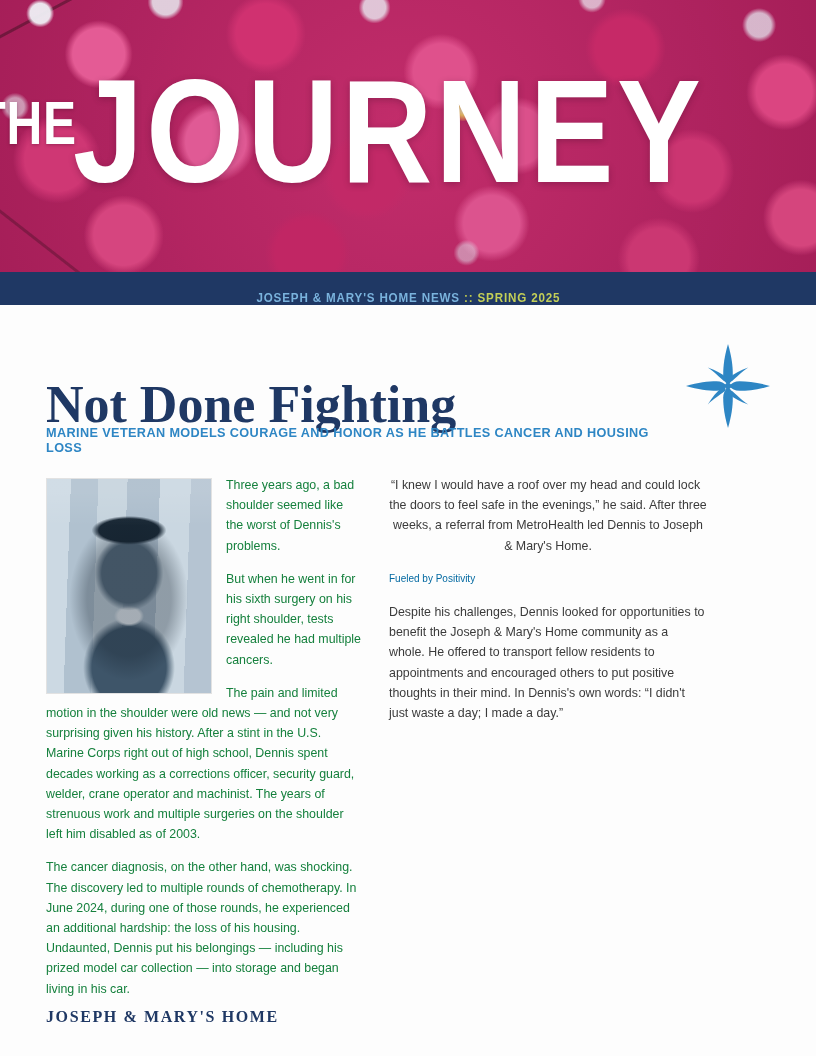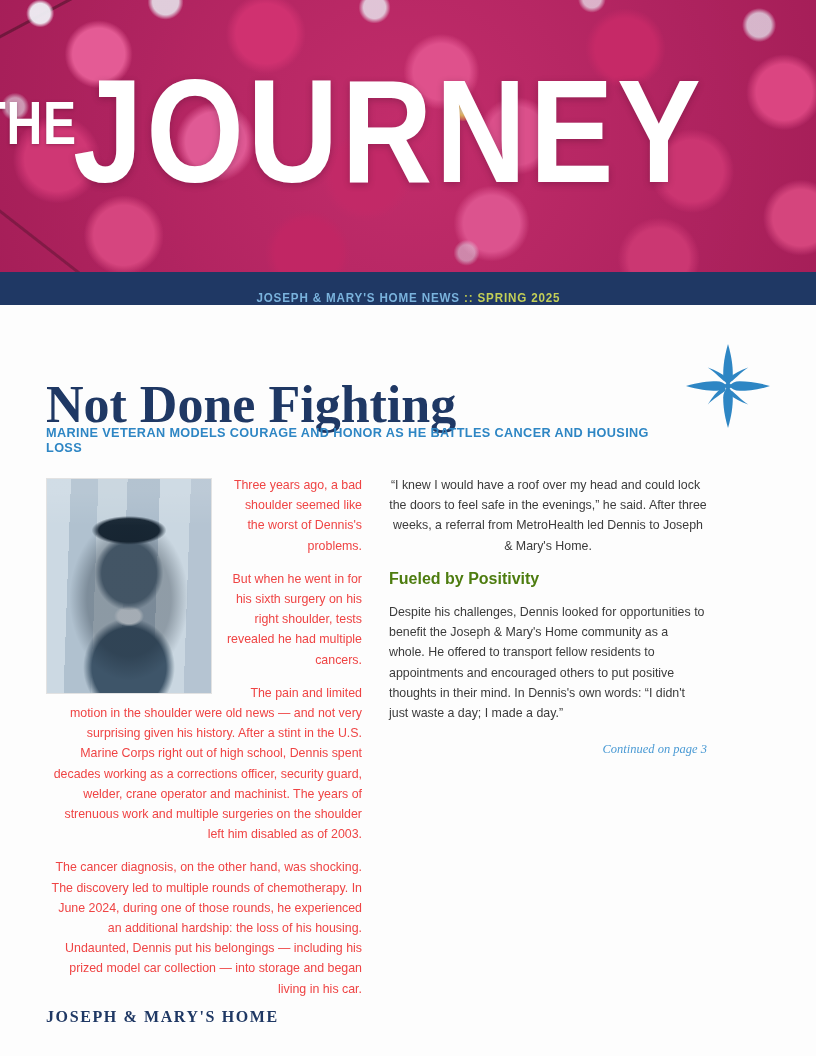--- a/index.html
+++ b/index.html
@@ -155,22 +155,22 @@
     width: 88px; height: 88px;
   }
 
   
   .col-left {
     position: absolute;
     left: 46px; top: 170px;
     width: 316px;
     font-size: 12.4px;
     line-height: 20.2px;
-    color: #ef4444;
-    text-align: right;
+    color: #15803d;
+    text-align: left;
   }
   .col-right {
     position: absolute;
     left: 389px; top: 170px;
     width: 318px;
     font-size: 12.4px;
     line-height: 20.2px;
     color: #3b3b3b;
   }
   .col-left p, .col-right p { margin: 0 0 13px 0; }
@@ -201,23 +201,23 @@
   .portrait-vignette {
     position: absolute;
     inset: 0;
     background:
       linear-gradient(180deg, rgba(255,255,255,0.1) 0 6%, rgba(255,255,255,0) 22%),
       radial-gradient(ellipse 70px 96px at 50% 56%, rgba(20,32,44,0.32) 0 60%, rgba(20,32,44,0) 85%);
   }
 
   .hanging-quote { text-indent: -5px; text-align: center; }
   .subsection-head {
-    font-size: 16px;
-    font-weight: bold;
-    color: #4d7c0f;
+    font-size: 10px;
+    font-weight: normal;
+    color: #0369a1;
     margin: 0 0 7px 0;
   }
   .continued {
     font-family: "Liberation Serif", serif;
     font-style: italic;
     font-size: 12.5px;
     color: #4a9ad4;
     text-align: right;
     margin-top: 16px;
   }
@@ -266,21 +266,20 @@
       <p>Three years ago, a bad shoulder seemed like the worst of Dennis's problems.</p>
       <p>But when he went in for his sixth surgery on his right shoulder, tests revealed he had multiple cancers.</p>
       <p>The pain and limited motion in the shoulder were old news — and not very surprising given his history. After a stint in the U.S. Marine Corps right out of high school, Dennis spent decades working as a corrections officer, security guard, welder, crane operator and machinist. The years of strenuous work and multiple surgeries on the shoulder left him disabled as of 2003.</p>
       <p>The cancer diagnosis, on the other hand, was shocking. The discovery led to multiple rounds of chemotherapy. In June 2024, during one of those rounds, he experienced an additional hardship: the loss of his housing. Undaunted, Dennis put his belongings — including his prized model car collection — into storage and began living in his car.</p>
     </div>
 
     <div class="col-right">
       <p class="hanging-quote">“I knew I would have a roof over my head and could lock the doors to feel safe in the evenings,” he said. After three weeks, a referral from MetroHealth led Dennis to Joseph &amp; Mary's Home.</p>
       <p class="subsection-head">Fueled by Positivity</p>
       <p>Despite his challenges, Dennis looked for opportunities to benefit the Joseph &amp; Mary's Home community as a whole. He offered to transport fellow residents to appointments and encouraged others to put positive thoughts in their mind. In Dennis's own words: “I didn't just waste a day; I made a day.”</p>
-      <div class="continued">Continued on page 3</div>
     </div>
   </div>
 
   <svg class="star-ornament" viewBox="0 0 88 88">
     <g fill="#2e86c4">
       <path d="M44 2 C47.6 14 48.8 24 48.8 32.5 C48.8 37 47.2 40.5 44 42.6 C40.8 40.5 39.2 37 39.2 32.5 C39.2 24 40.4 14 44 2 Z"></path>
       <path d="M44 86 C40.4 74 39.2 64 39.2 55.5 C39.2 51 40.8 47.5 44 45.4 C47.2 47.5 48.8 51 48.8 55.5 C48.8 64 47.6 74 44 86 Z"></path>
       <path d="M2 44 C14 40.4 24 39.2 32.5 39.2 C37 39.2 40.5 40.8 42.6 44 C40.5 47.2 37 48.8 32.5 48.8 C24 48.8 14 47.6 2 44 Z"></path>
       <path d="M86 44 C74 47.6 64 48.8 55.5 48.8 C51 48.8 47.5 47.2 45.4 44 C47.5 40.8 51 39.2 55.5 39.2 C64 39.2 74 40.4 86 44 Z"></path>
       <path d="M24.6 24.6 C32.6 28.4 38.2 32.3 42.1 36.2 C43.5 37.6 43.8 39.2 42.9 40.2 C41.9 41.1 40.3 40.8 38.9 39.4 C35 35.5 31.1 29.9 24.6 24.6 Z" transform="rotate(-6 33 33)"></path>

